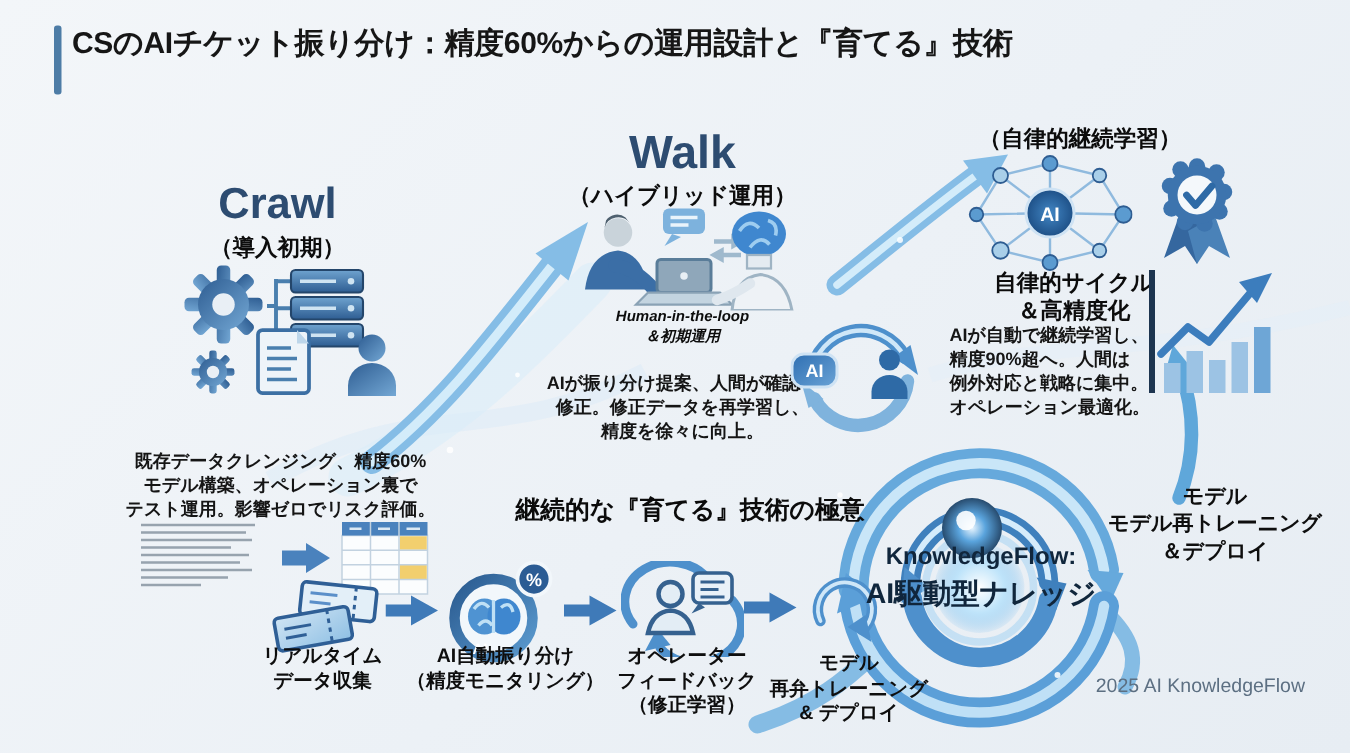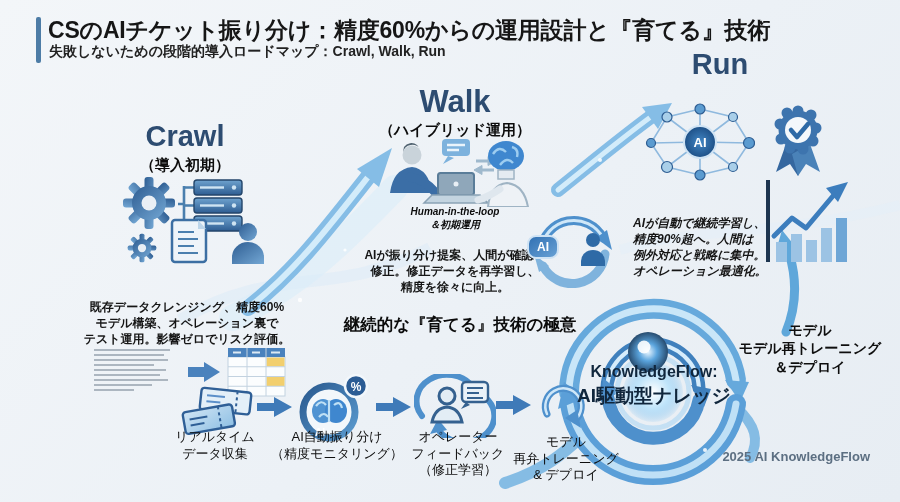--- a/index.html
+++ b/index.html
@@ -6,52 +6,52 @@
   .canvas{
     position:relative;width:900px;height:502px;overflow:hidden;
     background:linear-gradient(135deg,#f3f6f9 0%,#ecf1f6 55%,#e7edf3 100%);
     font-family:"Liberation Sans","DejaVu Sans",sans-serif;color:#141414;
   }
   .abs{position:absolute;}
   .pre{white-space:pre-line;}
   .center{text-align:center;}
   
   .accent-bar{left:36px;top:17px;width:5px;height:46px;background:#4d7ca6;border-radius:2px;}
-  .title{left:48px;top:15px;font-size:23px;font-weight:800;color:#161616;white-space:nowrap;letter-spacing:-0.2px;}
+  .title{left:48px;top:15px;font-size:20px;font-weight:800;color:#161616;white-space:nowrap;letter-spacing:-0.2px;}
   .subtitle{left:49px;top:43px;font-size:14px;font-weight:600;color:#222;white-space:nowrap;}
   
   .phase-name{font-weight:800;color:#2d4c71;}
   .phase-stage{font-size:15px;font-weight:800;color:#0c0c0c;}
   .crawl-name{left:118px;top:120px;width:134px;font-size:29px;}
   .crawl-stage{left:110px;top:156px;width:150px;}
   .walk-name{left:380px;top:84px;width:150px;font-size:31px;}
   .walk-stage{left:355px;top:121px;width:200px;}
   .run-name{left:655px;top:48px;width:130px;font-size:29px;}
   .run-stage{left:635px;top:83px;width:170px;}
   .phase-label{font-size:15px;font-weight:800;color:#0c0c0c;line-height:1.28;}
   .crawl-label{left:100px;top:261px;width:180px;}
   .walk-label{left:365px;top:206px;width:180px;font-size:10px;font-style:italic;}
   .run-label{left:642px;top:179px;width:148px;}
   .phase-body{font-size:12px;font-weight:700;color:#151515;line-height:1.34;}
   .crawl-body{left:74px;top:299px;width:226px;}
   .walk-body{left:342px;top:247px;width:226px;}
-  .run-body{left:633px;top:215px;width:150px;text-align:left;font-style:italic;}
+  .run-body{left:633px;top:215px;width:150px;text-align:left;}
   
-  .mid-heading{left:326px;top:314px;width:268px;font-size:16.5px;font-weight:900;color:#0b0b0b;}
+  .mid-heading{left:326px;top:329px;width:268px;font-size:16.5px;font-weight:900;color:#0b0b0b;}
   
-  .step-label{font-size:13px;font-weight:400;color:#0e0e0e;line-height:1.28;}
+  .step-label{font-size:13px;font-weight:700;color:#0e0e0e;line-height:1.28;}
   .s1{left:156px;top:429px;width:118px;}
   .s2{left:266px;top:429px;width:142px;text-align:center;}
   .s3{left:392px;top:429px;width:132px;text-align:center;}
   .s4{left:502px;top:434px;width:128px;}
   
   .kf-title{left:560px;top:363px;width:188px;font-size:16px;font-weight:700;color:#10263c;}
   .kf-sub{left:560px;top:383px;width:188px;font-size:19px;font-weight:800;color:#10263c;}
   .side-label{left:731px;top:321px;width:158px;font-size:14px;font-weight:800;color:#0e0e0e;line-height:1.32;}
-  .footer{left:678px;top:449px;width:192px;font-size:13px;font-weight:700;color:#5c6f82;text-align:right;}
+  .footer{left:678px;top:449px;width:192px;font-size:13px;font-weight:400;color:#5c6f82;text-align:right;}
   svg{display:block;}
 </style>
 </head>
 <body>
 
 <div class="canvas">
 
   <svg class="abs" style="left:0;top:0" width="900" height="502" viewBox="0 0 900 502">
     <defs>
       <radialGradient id="glow">
@@ -116,21 +116,20 @@
       <circle cx="300" cy="300" r="2.2"></circle>
         <circle cx="345" cy="250" r="1.6"></circle>
       <circle cx="600" cy="160" r="2"></circle>
         <circle cx="560" cy="330" r="1.8"></circle>
       <circle cx="705" cy="450" r="2"></circle>
     </g>
   </svg>
 
   <div class="abs accent-bar"></div>
   <div class="abs title">CSのAIチケット振り分け：精度60%からの運用設計と『育てる』技術</div>
-  <div class="abs subtitle">失敗しないための段階的導入ロードマップ：Crawl, Walk, Run</div>
 
   <div class="abs phase-name crawl-name center">Crawl</div>
   <div class="abs phase-stage crawl-stage center">（導入初期）</div>
 
   <svg class="abs" style="left:118px;top:174px" width="152" height="90" viewBox="0 0 152 90">
     <defs>
       <linearGradient id="met" x1="0" y1="0" x2="1" y2="1">
         <stop offset="0" stop-color="#2e5d92"></stop>
           <stop offset="1" stop-color="#73a7d4"></stop>
       </linearGradient>
@@ -267,21 +266,21 @@
     <g>
       <rect x="1" y="36" width="30" height="22" rx="8" fill="url(#chip)" stroke="#cfe3f4" stroke-width="2"></rect>
       <text x="16" y="51" text-anchor="middle" font-size="12" font-weight="bold" fill="#ffffff">AI</text>
     </g>
     <g fill="#2e6aa6">
       <circle cx="66" cy="40" r="7"></circle>
       <path d="M54,66 v-5 a12,11 0 0 1 24,0 v5 z"></path>
     </g>
   </svg>
 
-  <div class="abs phase-name run-name center">Run</div>
+  <div class="abs phase-stage run-stage center">（自律的継続学習）</div>
 
   <svg class="abs" style="left:645px;top:103px" width="110" height="78" viewBox="0 0 110 78">
     <defs>
       <radialGradient id="ainode">
         <stop offset="0" stop-color="#4286c4"></stop>
           <stop offset="1" stop-color="#1d4f86"></stop>
       </radialGradient>
     </defs>
     <g stroke="#86b4dc" stroke-width="1.6" opacity="0.9">
       <path d="M55,39 L55,6 M55,39 L88,14 M55,39 L104,40 M55,39 L88,64 M55,39 L55,72 M55,39 L22,64 M55,39 L6,40 M55,39 L22,14"></path>
@@ -313,20 +312,22 @@
         <circle cx="24" cy="46" r="5.5"></circle>
       <circle cx="15" cy="37" r="5.5"></circle>
         <circle cx="14" cy="22" r="5.5"></circle>
         <circle cx="21" cy="11" r="5.5"></circle>
     </g>
     <circle cx="32" cy="28" r="19.5" fill="#3d74ae"></circle>
     <circle cx="32" cy="28" r="13" fill="#f4f8fb"></circle>
     <path d="M25,28 l6,7 l11,-13" stroke="#2e6aa6" stroke-width="4.5" stroke-linecap="round" stroke-linejoin="round" fill="none"></path>
   </svg>
 
+  <div class="abs phase-label run-label center pre">自律的サイクル
+＆高精度化</div>
   <div class="abs phase-body run-body pre">AIが自動で継続学習し、
 精度90%超へ。人間は
 例外対応と戦略に集中。
 オペレーション最適化。</div>
 
   <svg class="abs" style="left:756px;top:174px" width="100" height="92" viewBox="0 0 100 92">
     <path d="M12,6 V88" stroke="#1d3550" stroke-width="4"></path>
     <g fill="#9cc3e4">
       <rect x="20" y="68" width="11" height="20"></rect>
         <rect x="35" y="60" width="11" height="28"></rect>

